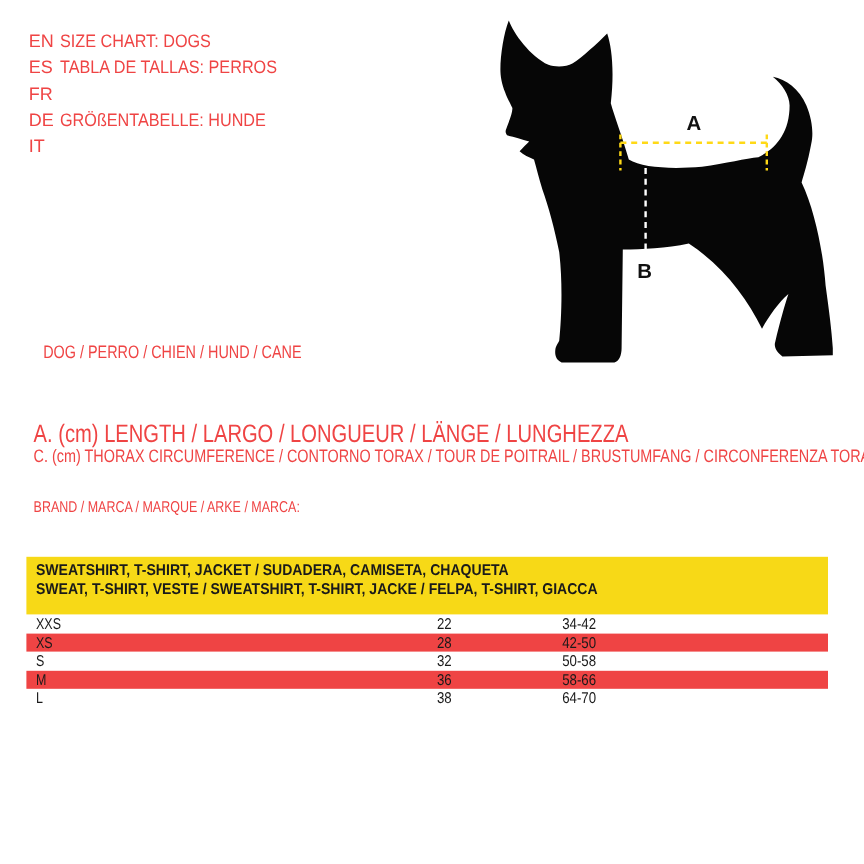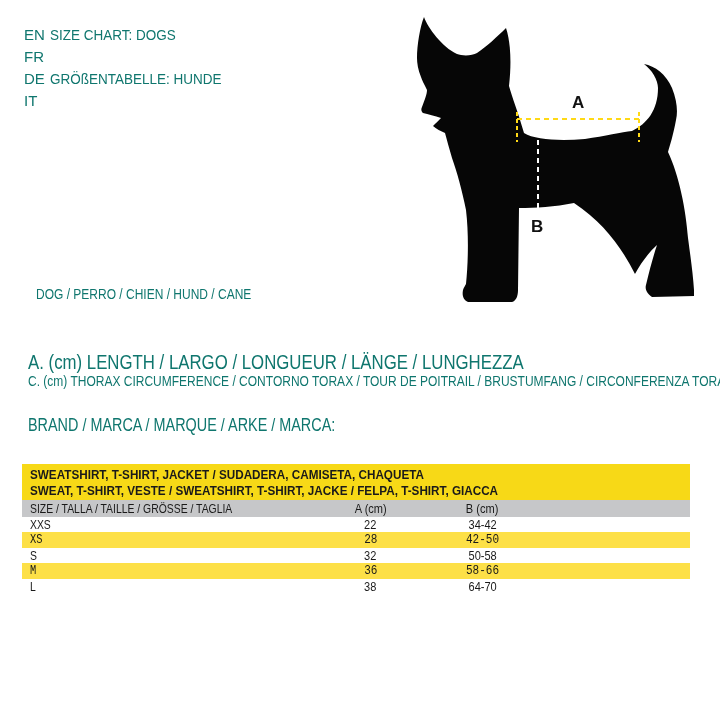--- a/index.html
+++ b/index.html
@@ -1,19 +1,19 @@
 <!DOCTYPE html>
 <html><head>
 <meta charset="utf-8">
 <style>
   html,body{margin:0;padding:0;}
   body{width:720px;height:720px;position:relative;background:#ffffff;overflow:hidden;
        font-family:"Liberation Sans",sans-serif;color:#1a1a1a;}
   .abs{position:absolute;}
-  .t{white-space:nowrap;color:#0f766e;}
+  .t{white-space:nowrap;color:#ef4444;}
   
   .cx80{display:inline-block;transform:scaleX(0.80);transform-origin:0 50%;white-space:nowrap;}
   .cx90{display:inline-block;transform:scaleX(0.90);transform-origin:0 50%;white-space:nowrap;}
   .cxc{display:inline-block;transform:scaleX(0.85);transform-origin:50% 50%;white-space:nowrap;}
 
   
   .lang-block{left:24px;top:23px;}
   .lang-row{display:flex;height:22px;align-items:center;font-size:15px;}
   .lang-code{width:26px;flex:none;}
   .lang-label{flex:none;text-align:center;}
@@ -22,40 +22,44 @@
   .dog-fig{left:400px;top:0;width:300px;height:310px;}
   .dog-fig svg{display:block;}
   .mlabel{position:absolute;font-size:17px;font-weight:bold;color:#111;}
   .mlabel-a{left:572px;top:93px;}
   .mlabel-b{left:531px;top:217px;}
 
   
   .dog-caption{left:36px;top:285px;font-size:15px;}
   .meas-a{left:28px;top:350px;font-size:21px;}
   .meas-c{left:28px;top:372px;font-size:15px;}
-  .brand-line{left:28px;top:415px;font-size:18px;}
+  .brand-line{left:28px;top:415px;font-size:13px;}
 
   
   .size-table{left:22px;top:464px;width:668px;}
-  .tbl-title{background:#F7D917;padding:3px 0 2px 8px;}
+  .tbl-title{background:#F7D917;padding:3px 0 14px 8px;}
   .tbl-title div{font-size:13px;font-weight:bold;line-height:15.5px;}
   .tbl-row{display:flex;align-items:center;height:15.5px;font-size:13px;}
   .tbl-head{background:#C6C7C9;height:16.5px;}
   .c-size{flex:none;width:290px;padding-left:8px;box-sizing:border-box;}
   .c-a{flex:none;width:117px;text-align:center;}
   .c-b{flex:none;width:107px;text-align:center;}
-  .row-alt{background:#fde047;font-family:Liberation Mono, monospace;}
+  .row-alt{background:#ef4444;}
 </style>
 </head>
 <body>
 
 <div class="abs lang-block">
   <div class="lang-row">
     <span class="lang-code t">EN</span>
     <span class="lang-label t"><span class="cx90">SIZE CHART: DOGS</span></span>
+  </div>
+  <div class="lang-row">
+    <span class="lang-code t">ES</span>
+    <span class="lang-label t"><span class="cx90">TABLA DE TALLAS: PERROS</span></span>
   </div>
   <div class="lang-row">
     <span class="lang-code t">FR</span>
   </div>
   <div class="lang-row">
     <span class="lang-code t">DE</span>
     <span class="lang-label t"><span class="cx90">GRÖßENTABELLE: HUNDE</span></span>
   </div>
   <div class="lang-row">
     <span class="lang-code t">IT</span>
@@ -125,25 +129,20 @@
 </div>
 <div class="abs brand-line t">
   <span class="cx80">BRAND / MARCA / MARQUE / ARKE / MARCA:</span>
 </div>
 
 <div class="abs size-table">
   <div class="tbl-title">
     <div><span class="cx90">SWEATSHIRT, T-SHIRT, JACKET / SUDADERA, CAMISETA, CHAQUETA</span></div>
     <div><span class="cx90">SWEAT, T-SHIRT, VESTE / SWEATSHIRT, T-SHIRT, JACKE / FELPA, T-SHIRT, GIACCA</span></div>
   </div>
-  <div class="tbl-row tbl-head">
-    <span class="c-size"><span class="cx80">SIZE / TALLA / TAILLE / GRÖSSE / TAGLIA</span></span>
-    <span class="c-a"><span class="cxc">A (cm)</span></span>
-    <span class="c-b"><span class="cxc">B (cm)</span></span>
-  </div>
   <div class="tbl-row">
     <span class="c-size"><span class="cx80">XXS</span></span>
     <span class="c-a"><span class="cxc">22</span></span>
     <span class="c-b"><span class="cxc">34-42</span></span>
   </div>
   <div class="tbl-row row-alt">
     <span class="c-size"><span class="cx80">XS</span></span>
     <span class="c-a"><span class="cxc">28</span></span>
     <span class="c-b"><span class="cxc">42-50</span></span>
   </div>

